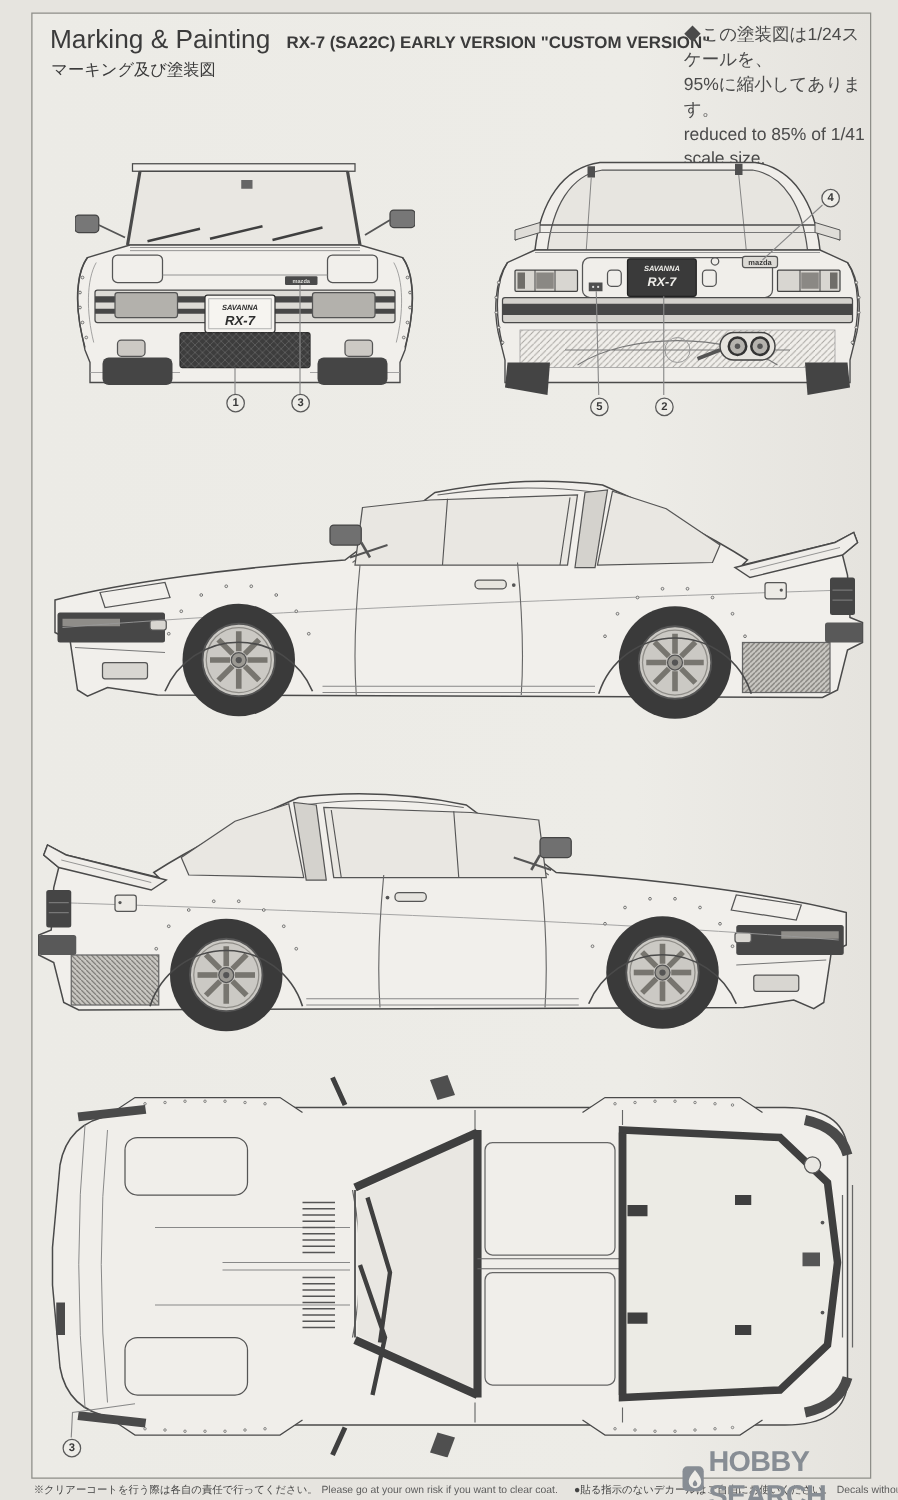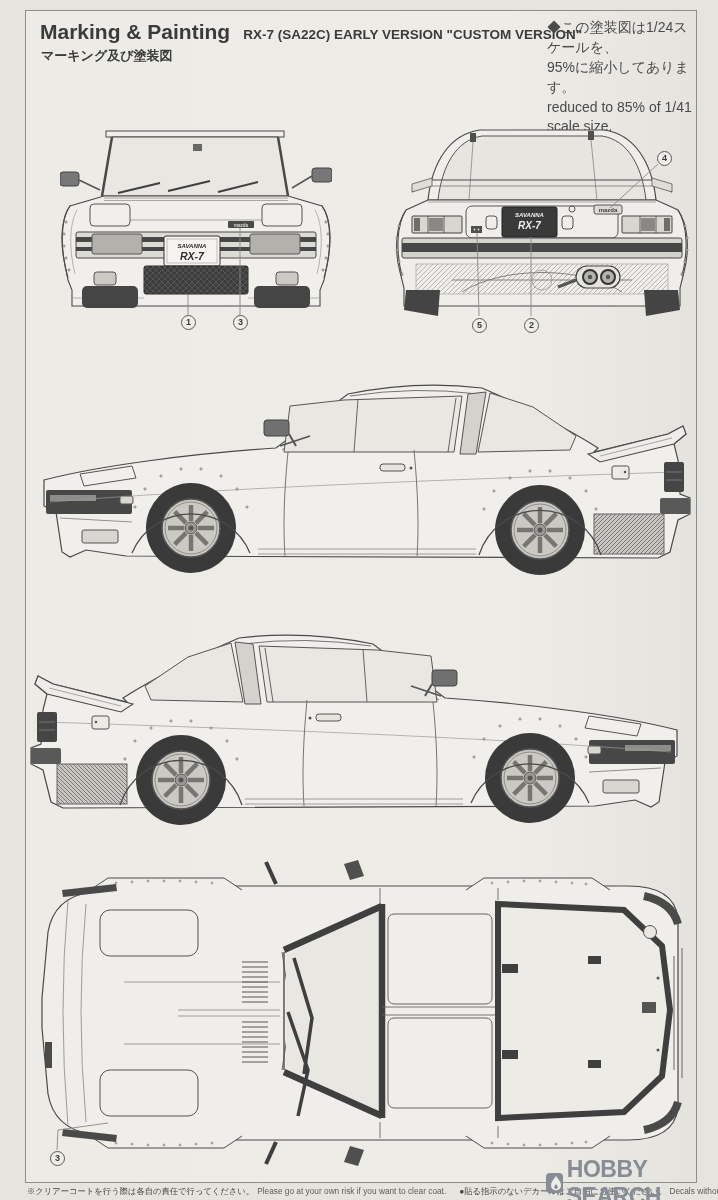--- a/index.html
+++ b/index.html
@@ -8,23 +8,23 @@
     background:#e6e4df;
     font-family:"Liberation Sans", sans-serif;
     -webkit-font-smoothing:antialiased;
   }
   .frame{
     position:absolute;left:25px;top:10px;width:670px;height:1171px;
     border:1px solid #8e8e89;
     background:linear-gradient(90deg,#ecebe6 0%,#edece7 72%,#e5e3de 100%);
   }
   .title-row{position:absolute;left:40px;top:20px;white-space:nowrap;}
-  .title-en{font-size:21px;font-weight:bold;color:#3b3b3b;}
+  .title-en{font-size:21px;font-weight:normal;color:#3b3b3b;}
   .subject{font-size:13.5px;font-weight:bold;color:#3b3b3b;margin-left:13px;}
-  .title-jp{position:absolute;left:41px;top:47px;font-size:13px;font-weight:bold;color:#3b3b3b;}
+  .title-jp{position:absolute;left:41px;top:47px;font-size:13px;font-weight:normal;color:#3b3b3b;}
   .scale-note{position:absolute;left:547px;top:18px;width:150px;font-size:14px;color:#4a4a4a;line-height:1.42;}
   .view{position:absolute;}
   .view svg{display:block;width:100%;height:100%;}
   .callout{
     position:absolute;width:13px;height:13px;border:1px solid #5a5a5a;border-radius:50%;
     background:#eeede8;color:#3a3a3a;font-size:9px;font-weight:bold;
     display:flex;align-items:center;justify-content:center;line-height:1;z-index:5;
   }
   .footer{
     position:absolute;left:27px;top:1186px;width:668px;

